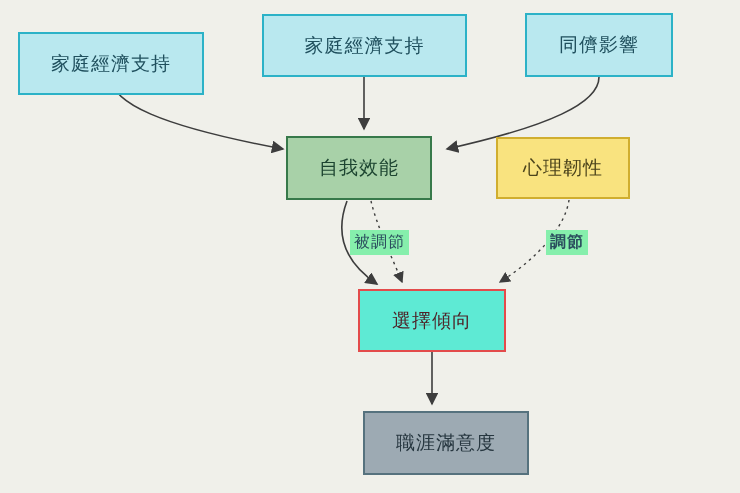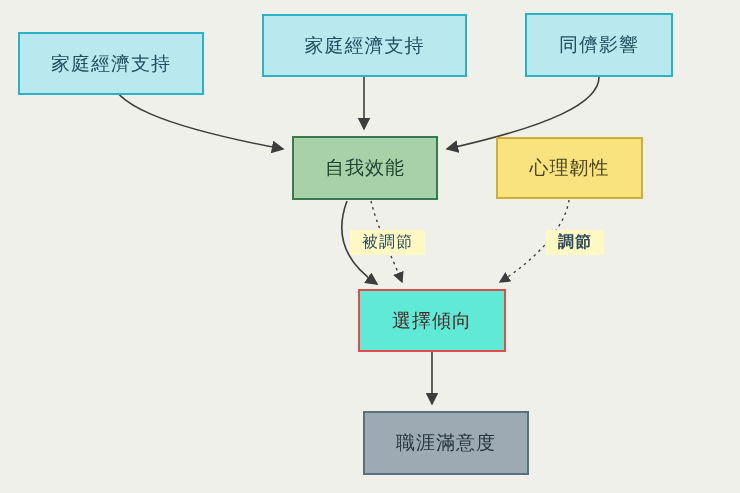--- a/index.html
+++ b/index.html
@@ -42,25 +42,25 @@
     border: 2.5px solid;
   }
   .node-cyan   { background: #b9e8ef; border-color: #2cb2c7; color: #20505e; }
   .node-green  { background: #a8d1a8; border-color: #37794a; color: #1d4531; }
   .node-yellow { background: #f9e37f; border-color: #d0ae2f; color: #4c441c; }
   .node-pink   { background: #5eead4; border-color: #e34b4b; color: #4e2328; }
   .node-gray   { background: #9daab3; border-color: #56727e; color: #273740; }
 
   .edge-label {
     position: absolute;
-    background: #fef9c3;
+    background: #86efac;
     color: #2b4d5e;
     font-size: 16px;
     letter-spacing: 1px;
-    padding: 2px 12px;
+    padding: 2px 4px;
     line-height: 1.3;
     white-space: nowrap;
   }
 </style>
 </head>
 <body>
 
 <div class="stage">
 
   <svg class="edges" viewBox="0 0 740 493">
@@ -83,25 +83,25 @@
   </div>
 
   <div class="node node-cyan" style="left:262px; top:14px; width:205px; height:63px;">
     <span>家庭經濟支持</span>
   </div>
 
   <div class="node node-cyan" style="left:525px; top:13px; width:148px; height:64px;">
     <span>同儕影響</span>
   </div>
 
-  <div class="node node-green" style="left:292px; top:136px; width:146px; height:64px;">
+  <div class="node node-green" style="left:286px; top:136px; width:146px; height:64px;">
     <span>自我效能</span>
   </div>
 
-  <div class="node node-yellow" style="left:496px; top:137px; width:147px; height:62px;">
+  <div class="node node-yellow" style="left:496px; top:137px; width:134px; height:62px;">
     <span>心理韌性</span>
   </div>
 
   <div class="node node-pink" style="left:358px; top:289px; width:148px; height:63px;">
     <span>選擇傾向</span>
   </div>
 
   <div class="node node-gray" style="left:347px; top:411px; width:166px; height:64px;margin-left:16px;">
     <span>職涯滿意度</span>
   </div>

